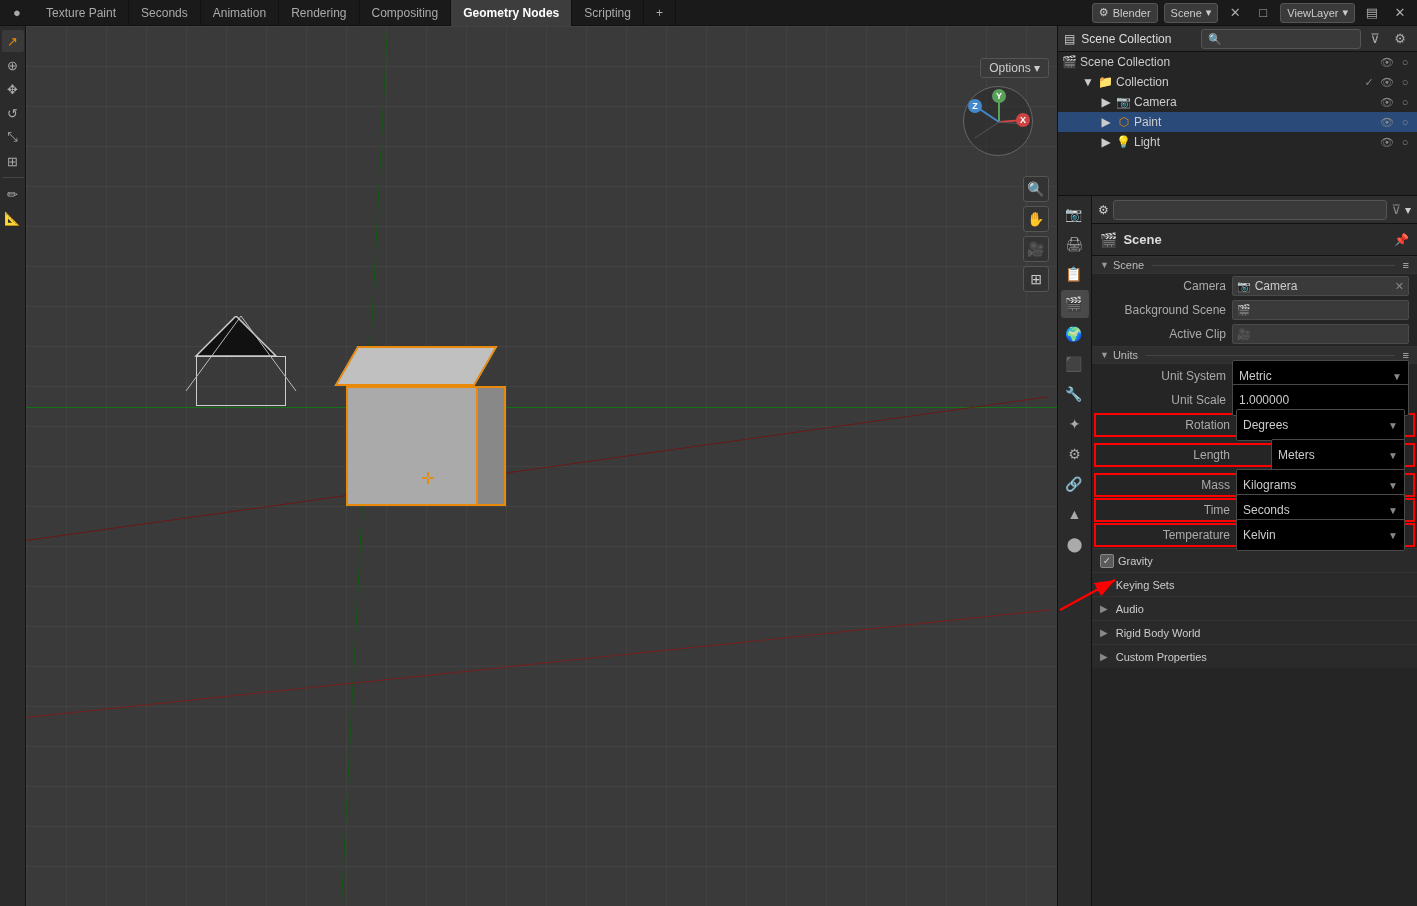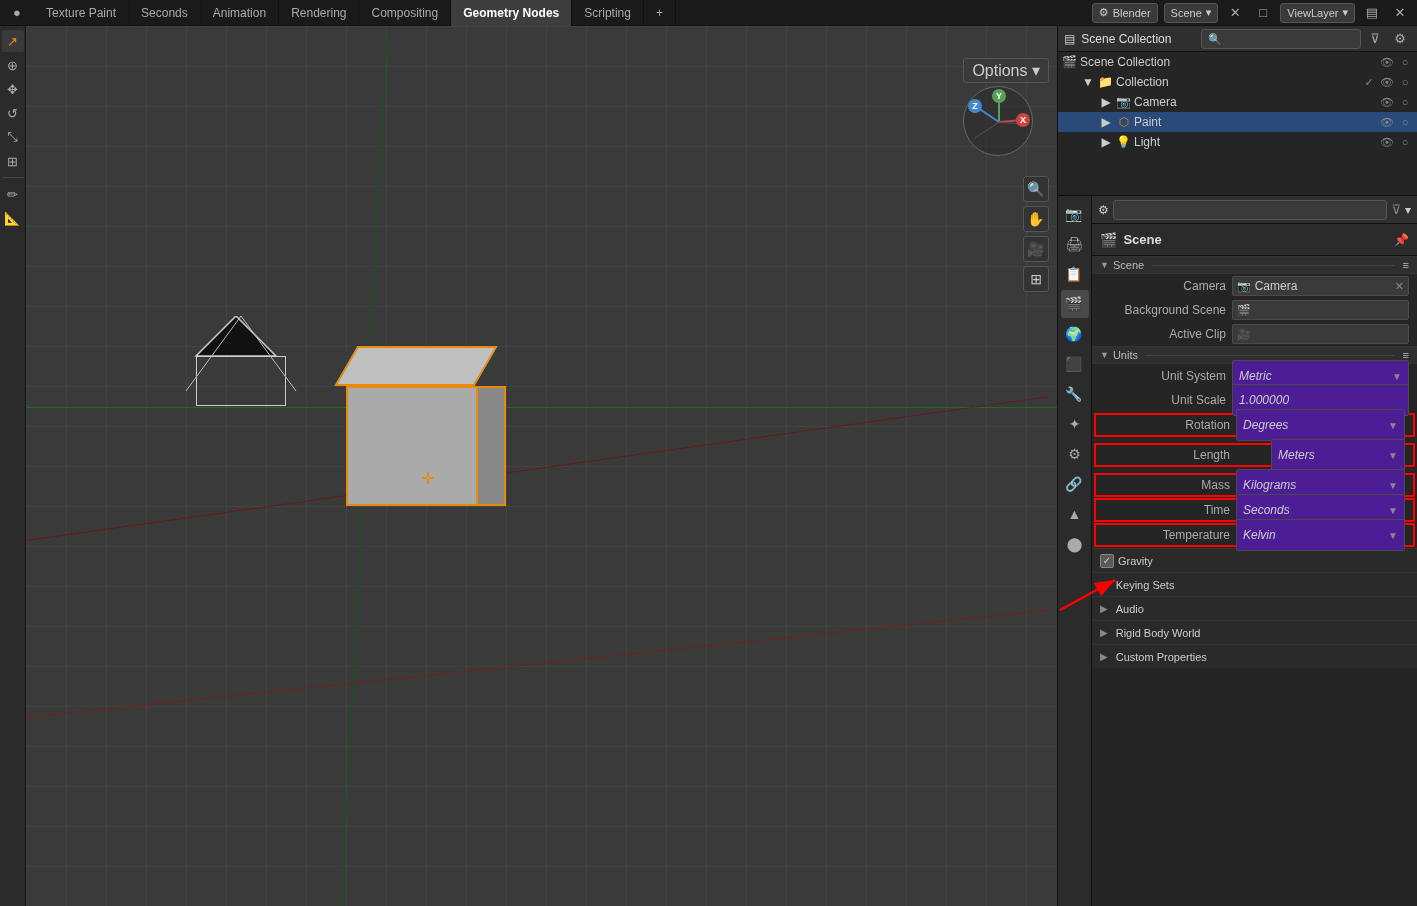--- a/index.html
+++ b/index.html
@@ -157,21 +157,21 @@
       border: 1.5px solid #ccc;
       background: transparent;
       position: relative;
     }
     .options-btn {
       background: #3a3a3a;
       border: 1px solid #555;
       border-radius: 3px;
       color: #ccc;
       padding: 2px 8px;
-      font-size: 16px;
+      font-size: 12px;
       cursor: pointer;
     }
 
     
     .nav-gizmo {
       position: absolute;
       top: 60px;
       right: 14px;
       width: 80px;
       height: 80px;
@@ -328,30 +328,29 @@
     .prop-label {
       width: 110px;
       color: #aaa;
       font-size: 12px;
       text-align: right;
       flex-shrink: 0;
     }
     .prop-value {
       flex: 1;
       height: 20px;
-      background: #4c1d95;
+      background: #000000;
       border: 1px solid #4a4a4a;
       border-radius: 2px;
       padding: 15px 6px;
       color: #ccc;
       font-size: 12px;
       display: flex;
       align-items: center;
       cursor: pointer;
-      font-style: italic;
     }
     .prop-value-text { flex: 1; }
     .prop-dropdown { font-size: 10px; color: #888; }
     .prop-value-clear { color: #888; font-size: 11px; cursor: pointer; }
     .prop-checkbox-label {
       color: #aaa;
       font-size: 12px;
       cursor: pointer;
       display: flex;
       align-items: center;

